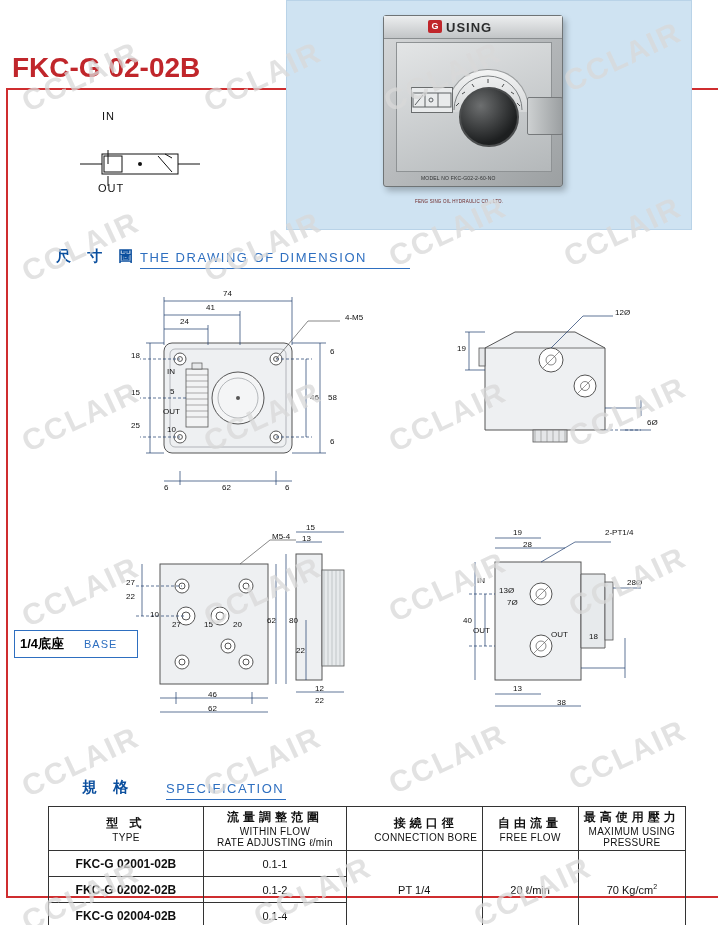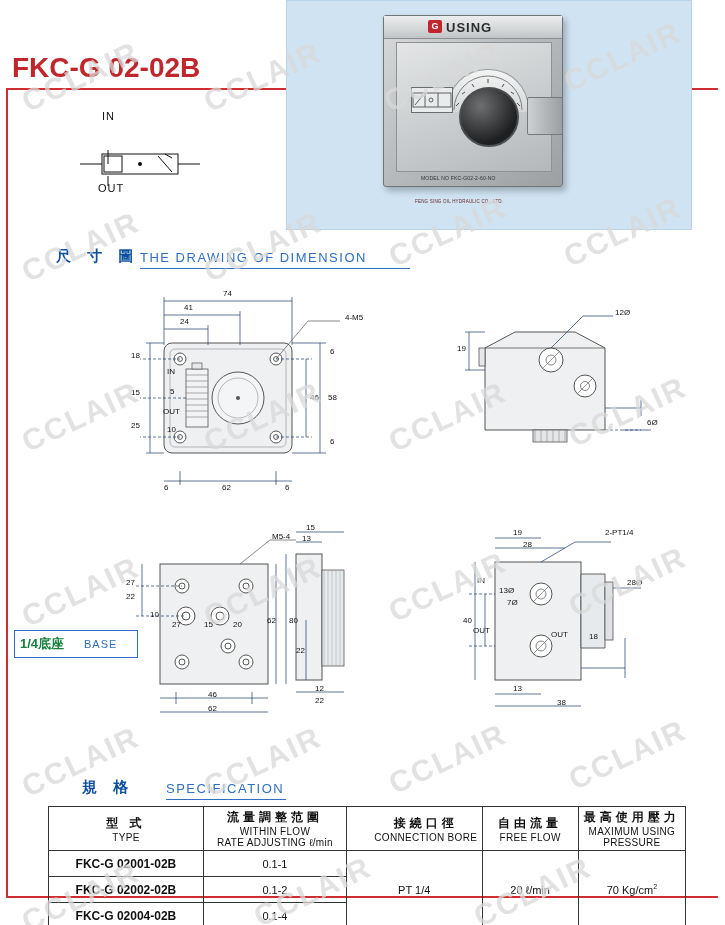--- a/index.html
+++ b/index.html
@@ -116,21 +116,21 @@
   }
   .sec-en{
     position:absolute;font-size:13px;color:#2e6fc0;letter-spacing:1.5px;
   }
   .sec-underline{
     position:absolute;height:1px;background:#2e6fc0;
   }
   .base-box{
     position:absolute;left:14px;top:630px;width:122px;height:26px;border:1px solid #2e6fc0;
   }
-  .base-cn{position:absolute;left:20px;top:635px;font-size:13px;color:#15803d;font-weight:bold;}
+  .base-cn{position:absolute;left:20px;top:635px;font-size:13px;color:#000000;font-weight:bold;}
   .base-en{position:absolute;left:84px;top:638px;font-size:11px;color:#2e6fc0;letter-spacing:1px;}
 
   
   .dw{position:absolute;}
   .dw .t{position:absolute;font-size:8px;color:#111;font-family:"Liberation Sans",sans-serif;}
   
   .spec-table{
     position:absolute;left:48px;top:806px;width:638px;border-collapse:collapse;
     font-size:11px;
   }
@@ -295,21 +295,21 @@
       <line x1="40" y1="186" x2="40" y2="200"></line>
       <line x1="136" y1="186" x2="136" y2="200"></line>
     </g>
 
     <g stroke="#555" stroke-width="0.7">
       <line x1="136" y1="74" x2="168" y2="36"></line>
       <line x1="168" y1="36" x2="200" y2="36"></line>
     </g>
   </svg>
   <div class="t" style="left:83px;top:4px;">74</div>
-  <div class="t" style="left:44px;top:18px;text-align:center;">41</div>
+  <div class="t" style="left:66px;top:18px;text-align:center;">41</div>
   <div class="t" style="left:40px;top:32px;">24</div>
   <div class="t" style="left:205px;top:28px;">4-M5</div>
   <div class="t" style="left:-9px;top:66px;">18</div>
   <div class="t" style="left:-9px;top:103px;">15</div>
   <div class="t" style="left:-9px;top:136px;">25</div>
   <div class="t" style="left:190px;top:62px;">6</div>
   <div class="t" style="left:170px;top:108px;">46</div>
   <div class="t" style="left:188px;top:108px;">58</div>
   <div class="t" style="left:190px;top:152px;">6</div>
   <div class="t" style="left:24px;top:198px;">6</div>

